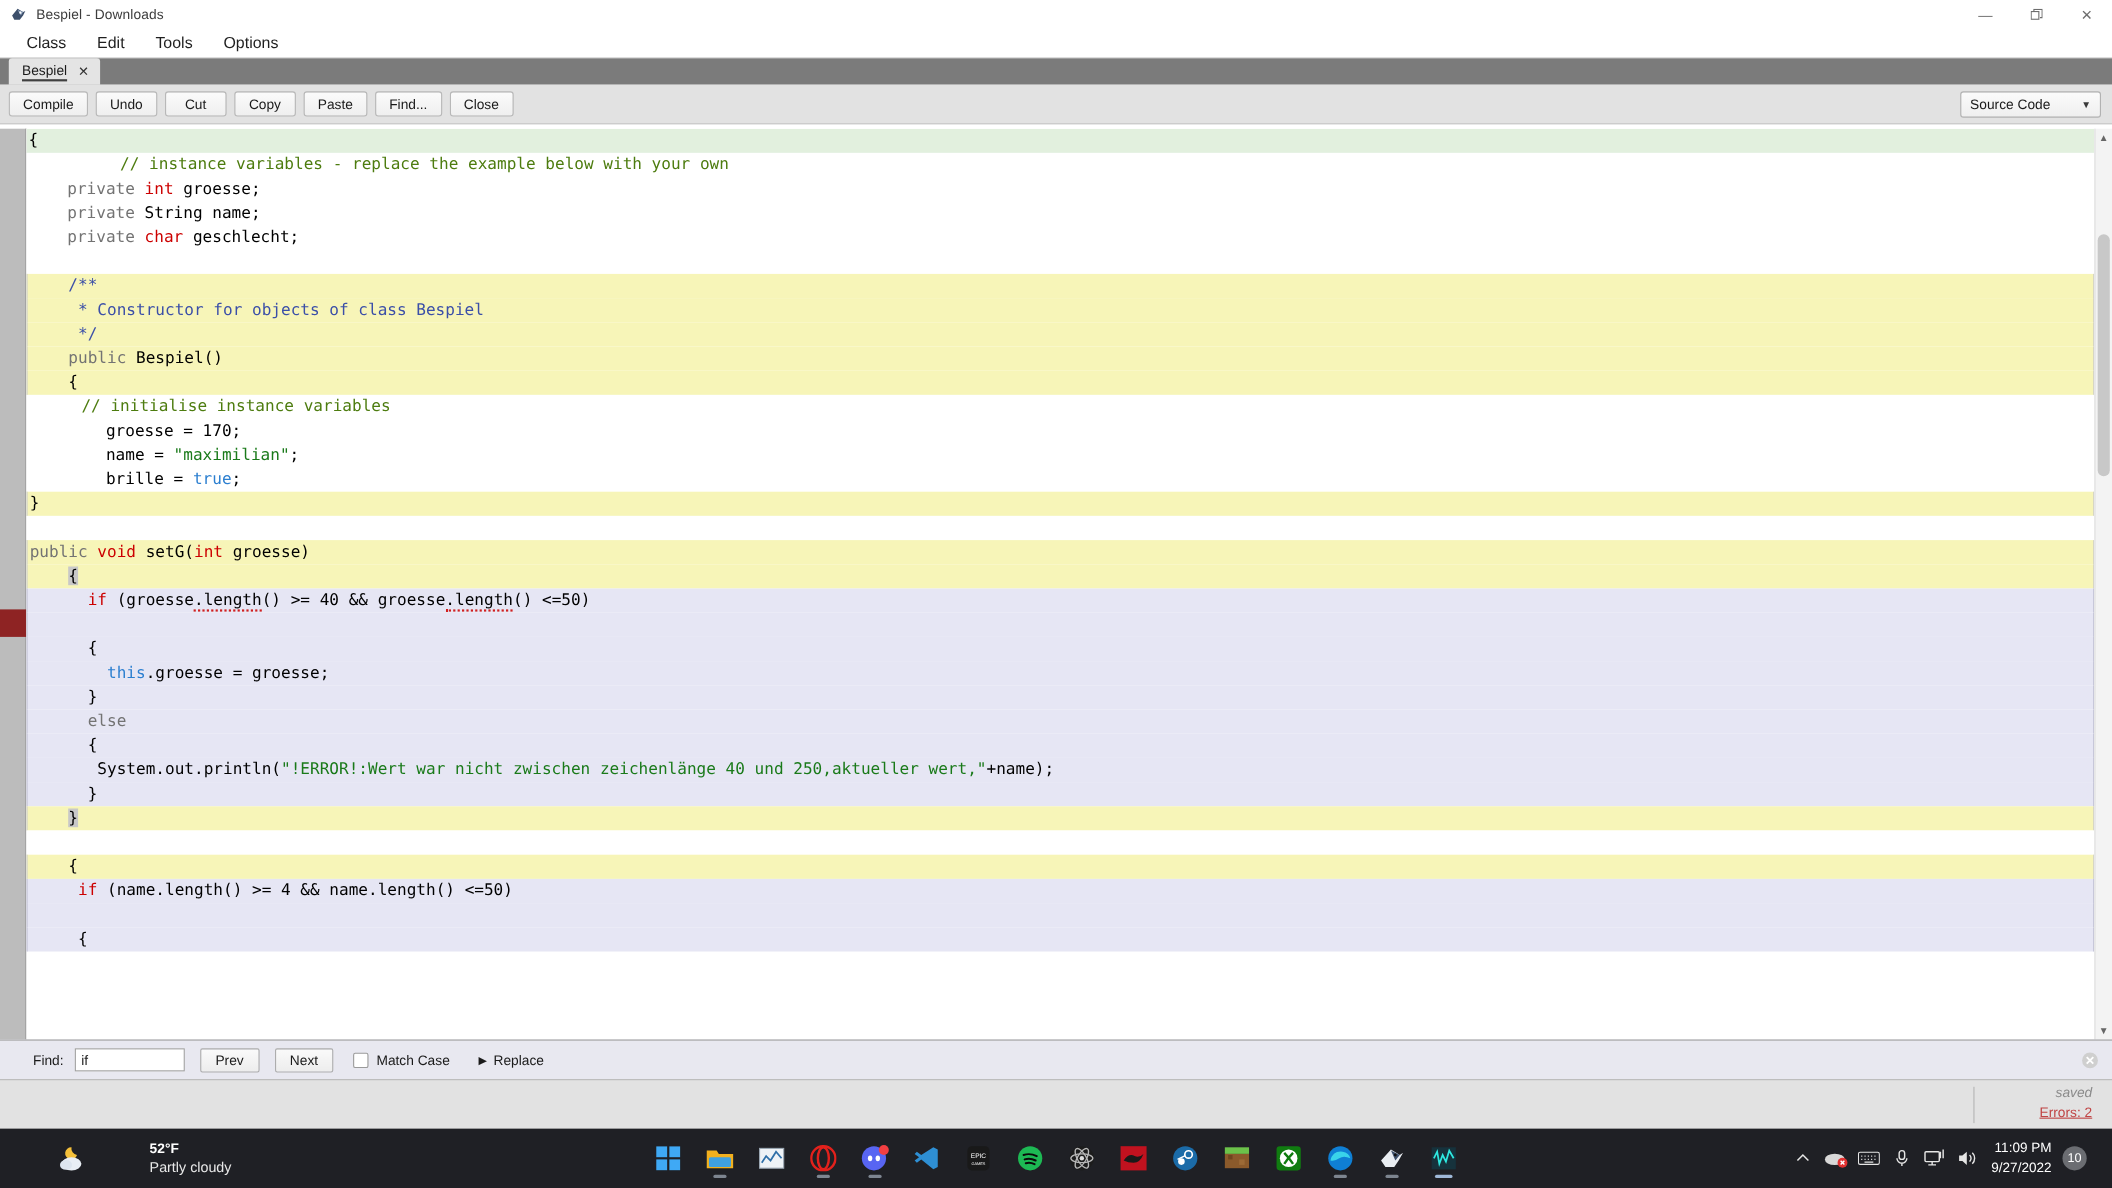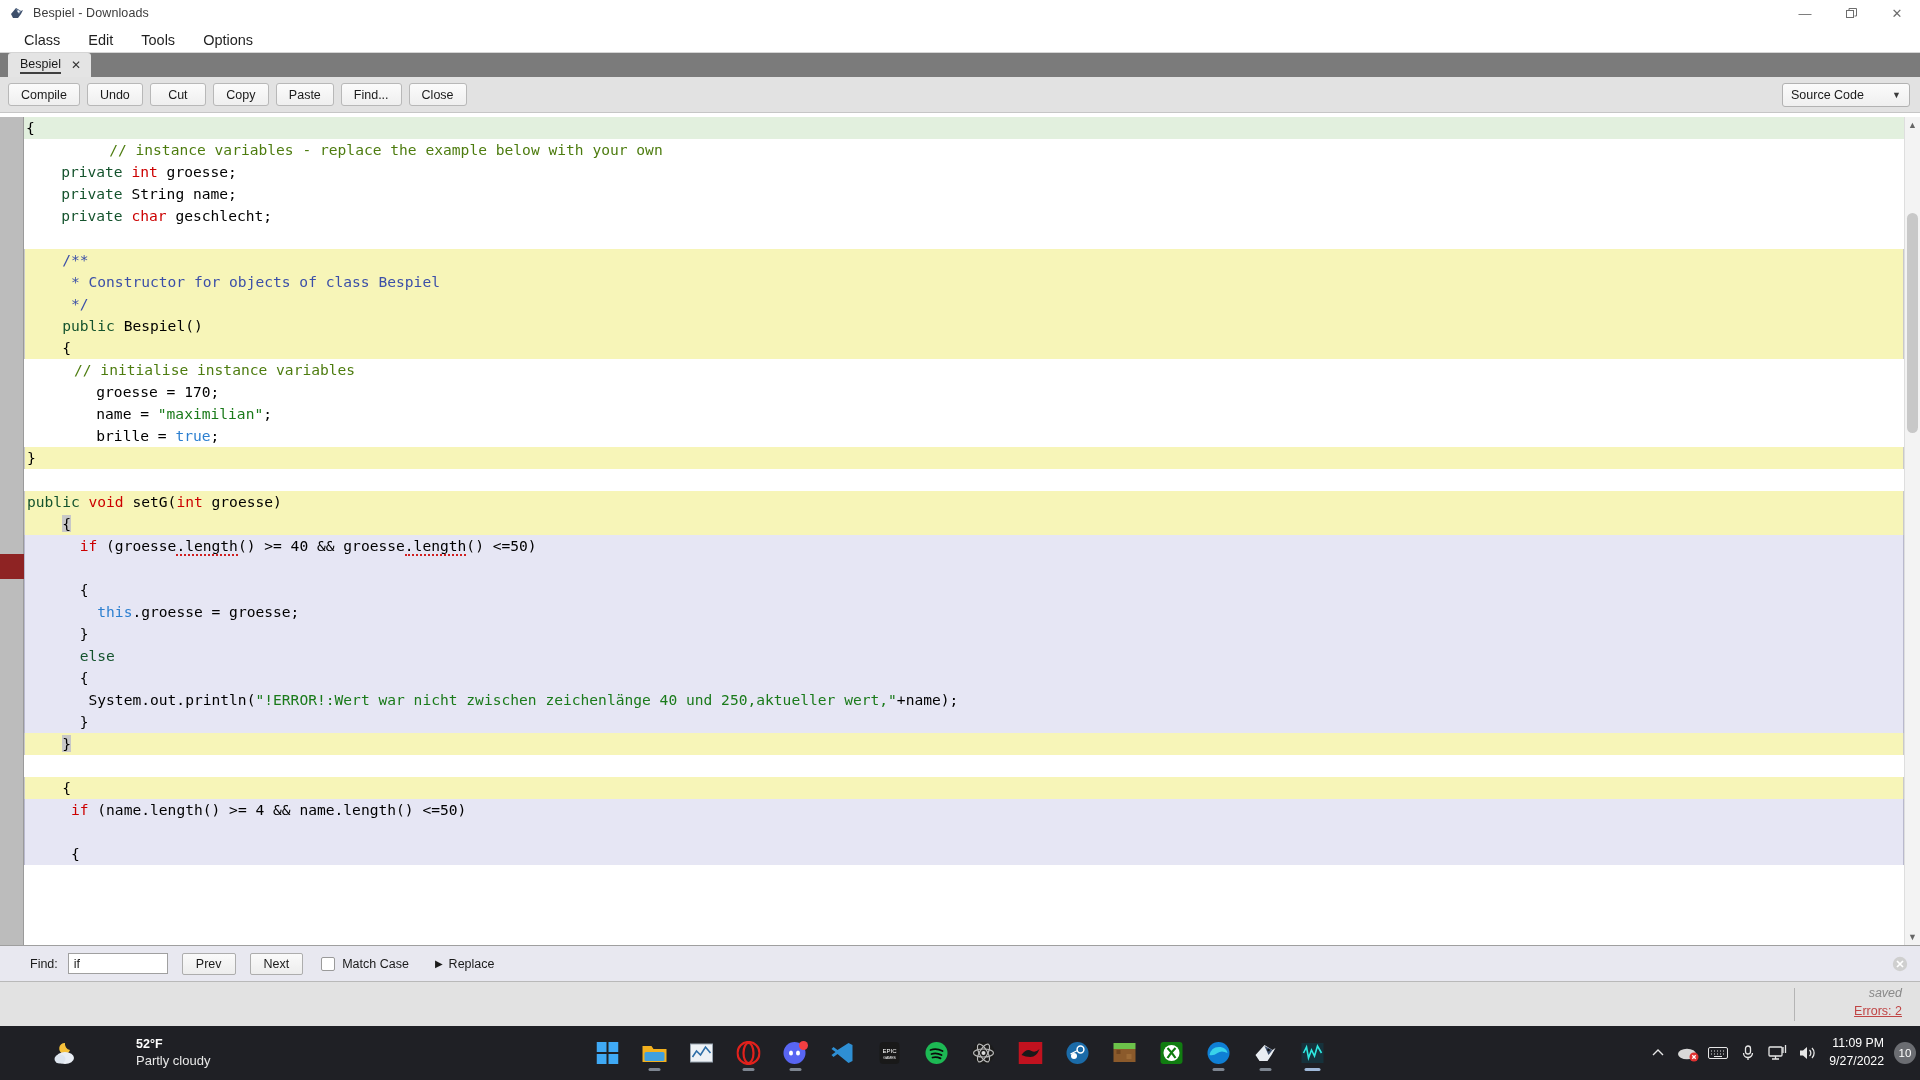--- a/index.html
+++ b/index.html
@@ -101,21 +101,21 @@
   .hl-method { background: #f7f5b8; }
   .hl-class  { background: #e2f0de; }
   .hl-if     { background: #e6e6f4; }
   .hl-plain  { background: #ffffff; }
 
   
   .box-method { border-left: 1px solid #c9c9c9; border-right: 1px solid #c9c9c9; }
   .box-if { border-left: 1px solid #b9b9cd; border-right: 1px solid #b9b9cd; }
 
   
-  .k-mod   { color: #14532d; }      
+  .k-mod   { color: #737373; }      
   .k-type  { color: #cc0000; }      
   .k-ctrl  { color: #cc0000; }      
   .k-lit   { color: #2c7fd0; }      
   .k-str   { color: #1a7a1a; }      
   .k-cmt   { color: #4d7c0f; margin-left: 48px; }      
   .k-doc   { color: #3b4fa8; }      
   .k-txt   { color: #1a1a1a; }
   .brace-match { background: #c8c8c8; }
   .squig { border-bottom: 2px dotted #d02020; }
 
@@ -176,21 +176,21 @@
   }
   .tbicon {
     width: 40px; height: 40px; border-radius: 5px;
     display: flex; align-items: center; justify-content: center;
     position: relative;
   }
   .tb-dot { position: absolute; bottom: 2px; left: 50%; transform: translateX(-50%);
     width: 12px; height: 3px; border-radius: 2px; background: #7d8590; }
   .tb-dot.active { background: #9fb8d8; width: 16px; }
   .tray-right {
-    position: absolute; right: 0; display: flex; align-items: center; padding-right: 4px;
+    position: absolute; right: 0; display: flex; align-items: center; padding-right: 23px;
   }
   .tray-ico { width: 30px; height: 40px; display: flex; align-items: center; justify-content: center; color: #e6e6e6; }
   .clock { color: #ffffff; font-size: 12.3px; line-height: 1.45; text-align: right; margin: 0 10px 0 6px; }
   .notif-badge {
     width: 22px; height: 22px; border-radius: 50%; background: #6b6d72;
     color: #fff; font-size: 11.5px; display: flex; align-items: center; justify-content: center;
   }
 </style>
 </head>
 <body>

